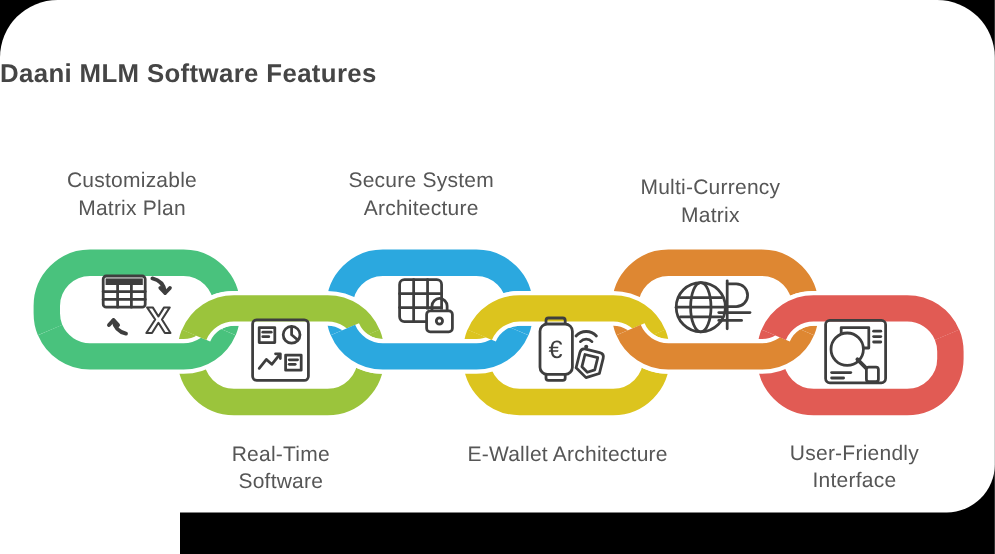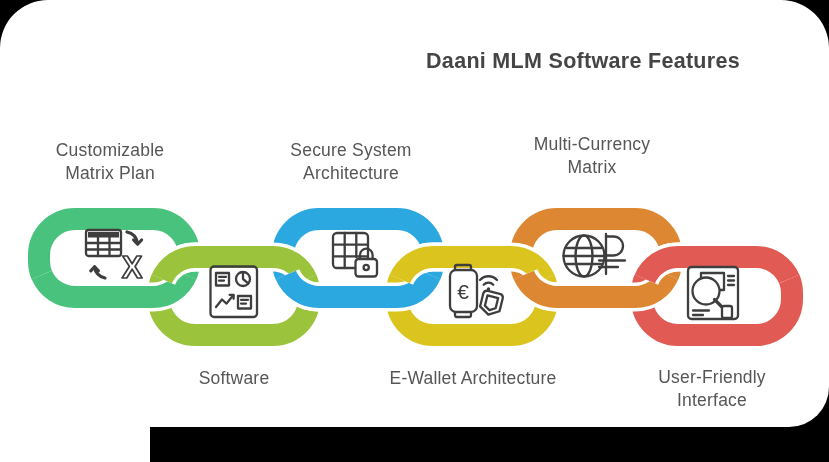--- a/index.html
+++ b/index.html
@@ -9,21 +9,21 @@
   }
   .stage{position:absolute;inset:0;}
   .card{
     position:absolute;left:0;top:0;width:829px;height:427px;background:#fff;
     border-radius:48px 48px 40px 0;
   }
   .card-tab{
     position:absolute;left:0;top:417px;width:150px;height:45px;background:#fff;
   }
   .title{
-    position:absolute;left:0;top:49px;width:740px;text-align:right;
+    position:absolute;left:0;top:49px;width:740px;text-align:left;
     font-size:21.5px;font-weight:700;color:#454545;letter-spacing:.3px;
   }
   .chain{position:absolute;left:0;top:0;}
   .casing{fill:none;stroke:#fff;stroke-width:29;}
   .ring{fill:none;stroke-width:22;}
   .label{
     position:absolute;width:230px;text-align:center;color:#565656;
     font-size:17.5px;line-height:23px;font-weight:500;letter-spacing:.2px;
   }
   .label div{min-height:1px;}
@@ -172,25 +172,26 @@
   <div class="title">Daani MLM Software Features</div>
 
   <div class="label" style="left:-5px;top:139px">
     <div>Customizable</div>
     <div>Matrix Plan</div>
   </div>
   <div class="label" style="left:236px;top:139px">
     <div>Secure System</div>
     <div>Architecture</div>
   </div>
-  <div class="label" style="left:477px;top:133px">
+  <div class="label" style="left:477px;top:145px">
     <div>Multi-Currency</div>
     <div>Matrix</div>
   </div>
   <div class="label" style="left:119px;top:367px">
+    <div>Real-Time</div>
     <div>Software</div>
   </div>
   <div class="label" style="left:358px;top:367px">
     <div>E-Wallet Architecture</div>
   </div>
   <div class="label" style="left:597px;top:366px">
     <div>User-Friendly</div>
     <div>Interface</div>
   </div>
 

